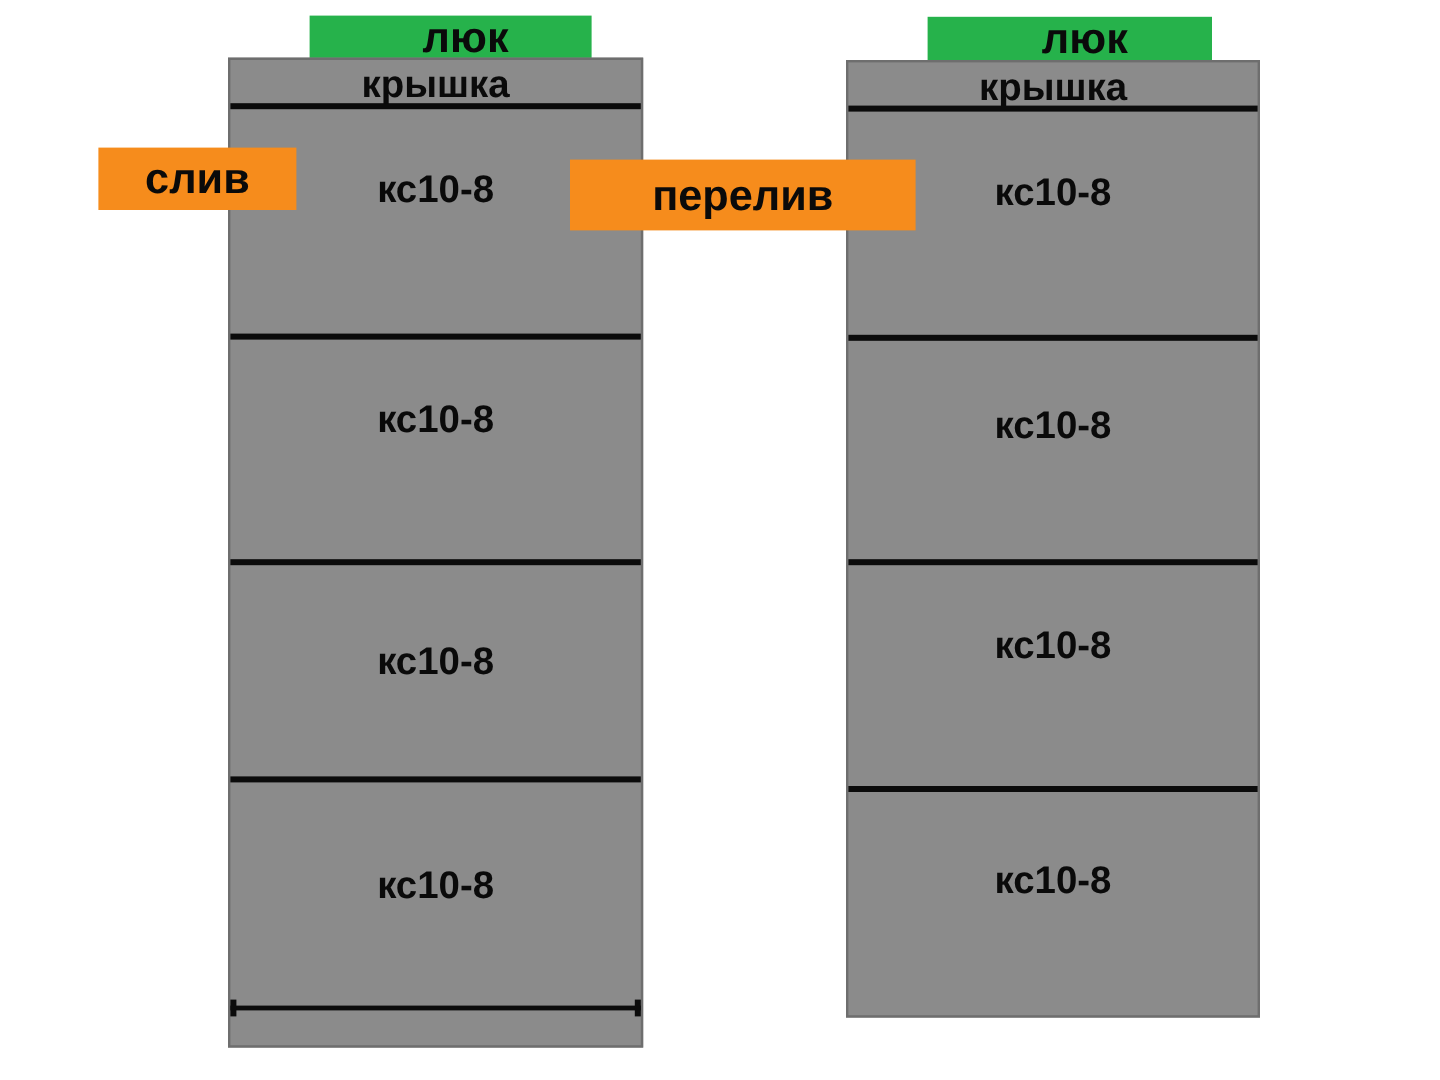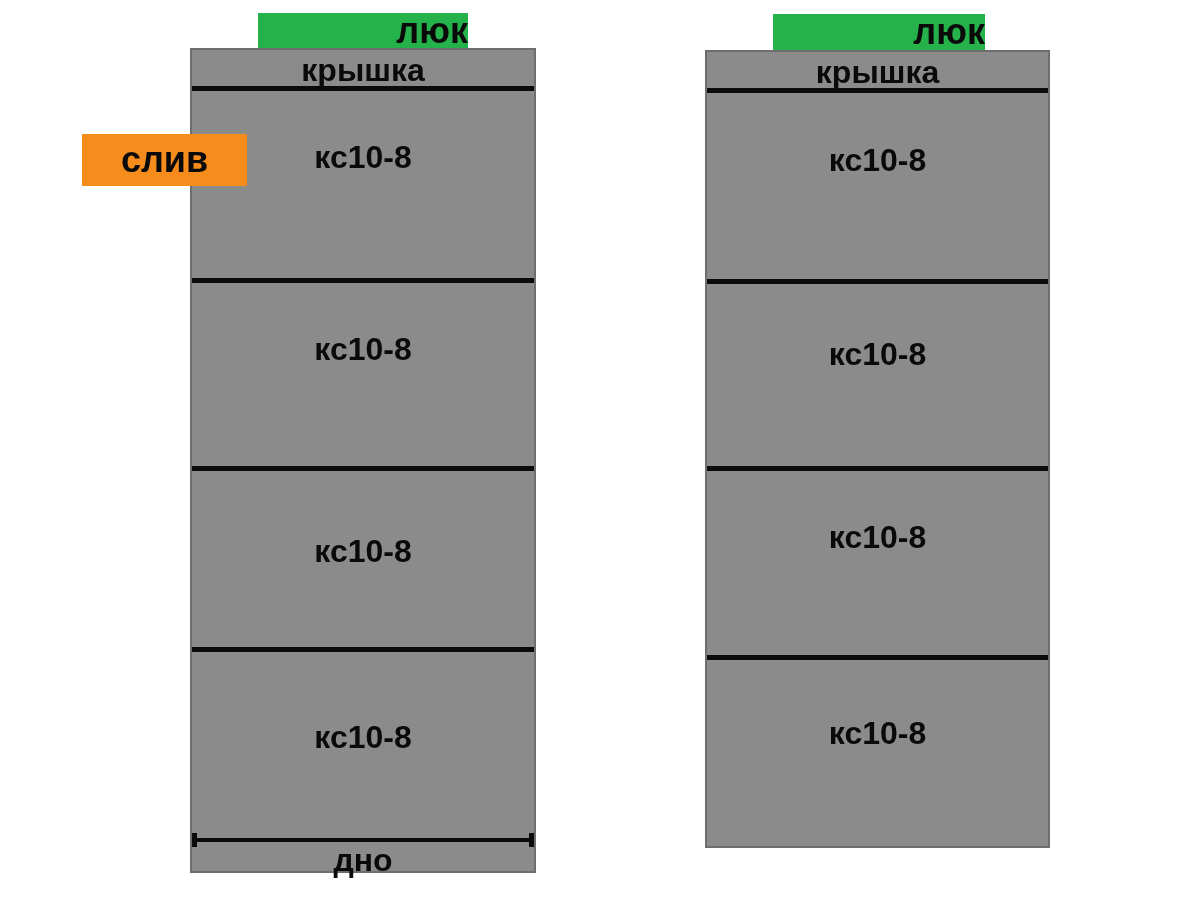--- a/index.html
+++ b/index.html
@@ -33,34 +33,35 @@
   .hline {
     position: absolute;
     left: 0; width: 100%;
     height: 5px;
     background: var(--line-black, #0b0b0b);
   }
   .hatch {
     position: absolute;
     background: var(--hatch-green, #26b24b);
     z-index: 1;
-    text-align: right;
+    text-align: center;
     font-size: 36px;
     color: #0a0a0a;
+    padding-left: 25px;
   }
   .hatch-left  { left: 258px; top: 13px; width: 210px; height: 38px; line-height: 36px; }
   .hatch-right { left: 773px; top: 14px; width: 212px; height: 37px; line-height: 35px; }
   .pipe {
     position: absolute;
     background: var(--pipe-orange, #f68c1c);
     z-index: 3;
     text-align: center;
     font-size: 36px;
   }
-  .pipe-drain    { left: 82px;  top: 134px; width: 165px; height: 52px; line-height: 52px; }
+  .pipe-drain    { left: 82px;  top: 123px; width: 165px; height: 52px; line-height: 52px; }
   .pipe-overflow { left: 475px; top: 133px; width: 288px; height: 59px; line-height: 59px; }
   .bottom-line {
     position: absolute;
     left: 0; width: 100%;
     height: 4px;
     top: 788px;
     background: var(--line-black, #0b0b0b);
   }
   .tick {
     position: absolute;
@@ -95,21 +96,20 @@
 
     <div class="label" style="top: 483px;">кс10-8</div>
     <div class="hline" style="top: 597px;"></div>
 
     <div class="label" style="top: 669px;">кс10-8</div>
 
     <div class="bottom-line">
       <div class="tick tick-left"></div>
       <div class="tick tick-right"></div>
     </div>
-    <div class="label" style="top: 792px;">дно</div>
   </div>
 
   <div class="tank tank-right">
     <div class="label" style="top: 2px;">крышка</div>
     <div class="hline" style="top: 36px;"></div>
 
     <div class="label" style="top: 90px;">кс10-8</div>
     <div class="hline" style="top: 227px;"></div>
 
     <div class="label" style="top: 284px;">кс10-8</div>
@@ -117,14 +117,17 @@
 
     <div class="label" style="top: 467px;">кс10-8</div>
     <div class="hline" style="top: 603px;"></div>
 
     <div class="label" style="top: 663px;">кс10-8</div>
   </div>
 
   <div class="pipe pipe-drain">
     <span>слив</span>
   </div>
+  <div class="pipe pipe-overflow">
+    <span>перелив</span>
+  </div>
 
 </div>
 
 </body></html>

